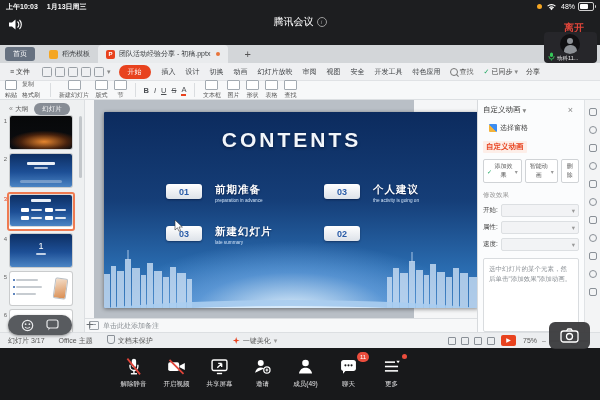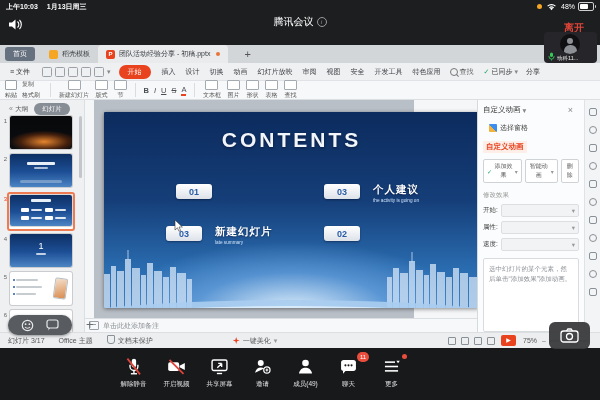--- a/index.html
+++ b/index.html
@@ -382,22 +382,26 @@
             <rect x="365" y="29" width="10" height="31"></rect>
           <rect x="23.5" y="2" width="1" height="10"></rect>
             <rect x="307.5" y="4" width="1" height="10"></rect>
         </g>
         <ellipse cx="187" cy="86" rx="290" ry="34" fill="rgba(170,205,240,.9)"></ellipse>
         <ellipse cx="187" cy="92" rx="290" ry="34" fill="rgba(225,240,253,.85)"></ellipse>
       </svg>
 
       <div class="slide-title">CONTENTS</div>
 
-      <div class="c-item" style="left:72px;top:72px">
+      <div class="c-item" style="left:62px;top:72px">
         <span class="c-pill">01</span>
+        <span class="c-txt">
+          <div class="c-zh">前期准备</div>
+          <div class="c-en">preparation in advance</div>
+        </span>
       </div>
       <div class="c-item" style="left:62px;top:114px">
         <span class="c-pill">03</span>
         <span class="c-txt">
           <div class="c-zh">新建幻灯片</div>
           <div class="c-en">late summary</div>
         </span>
       </div>
       <div class="c-item" style="left:220px;top:72px">
         <span class="c-pill">03</span>

